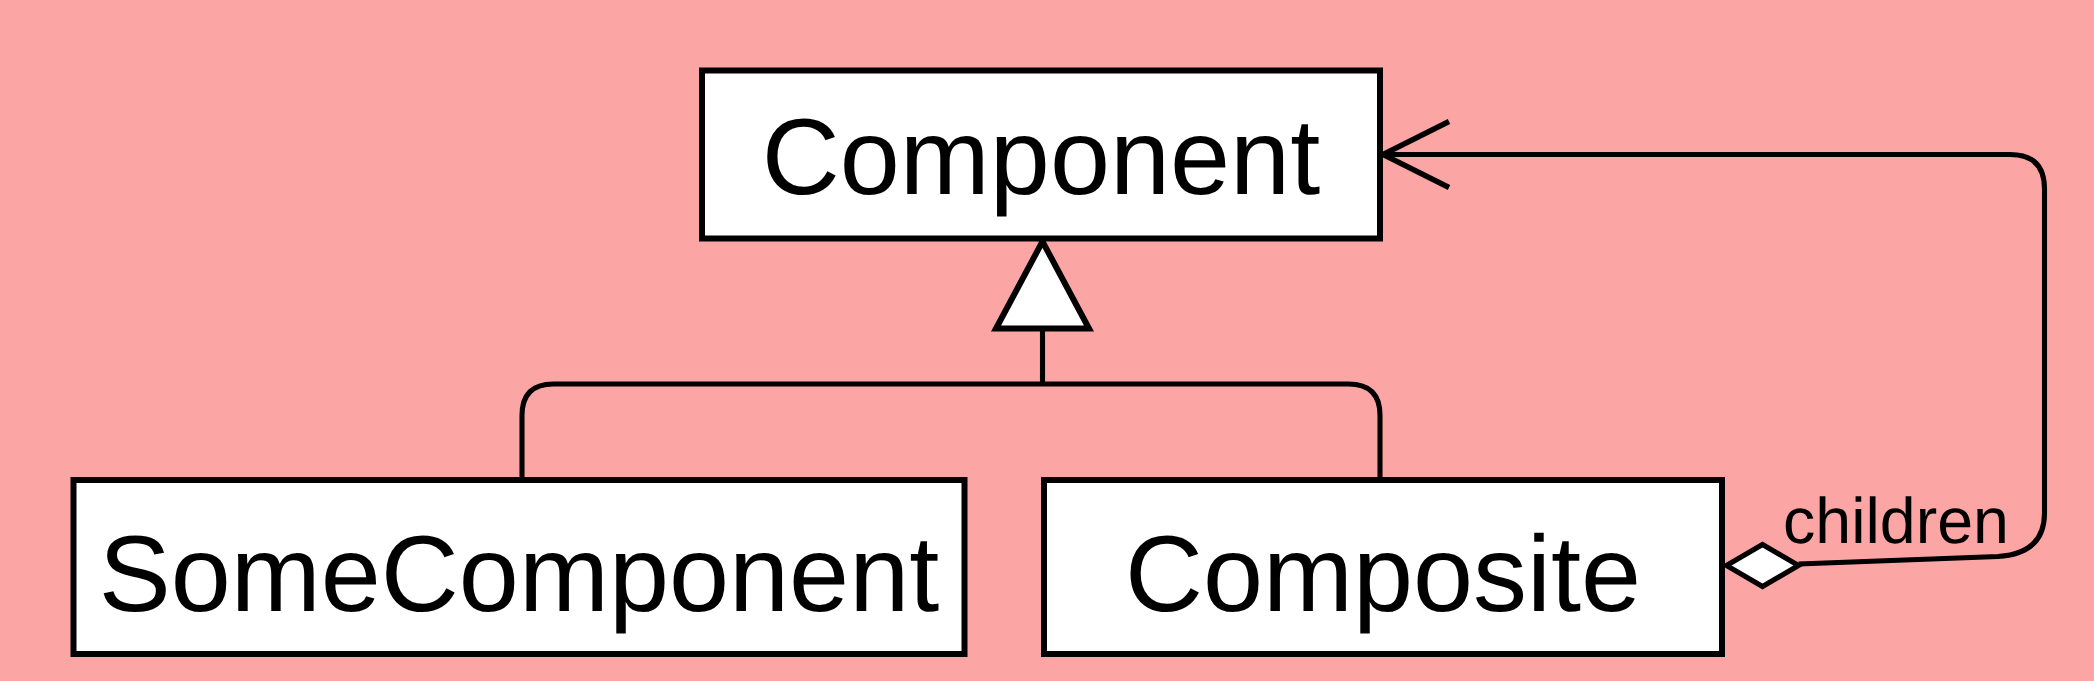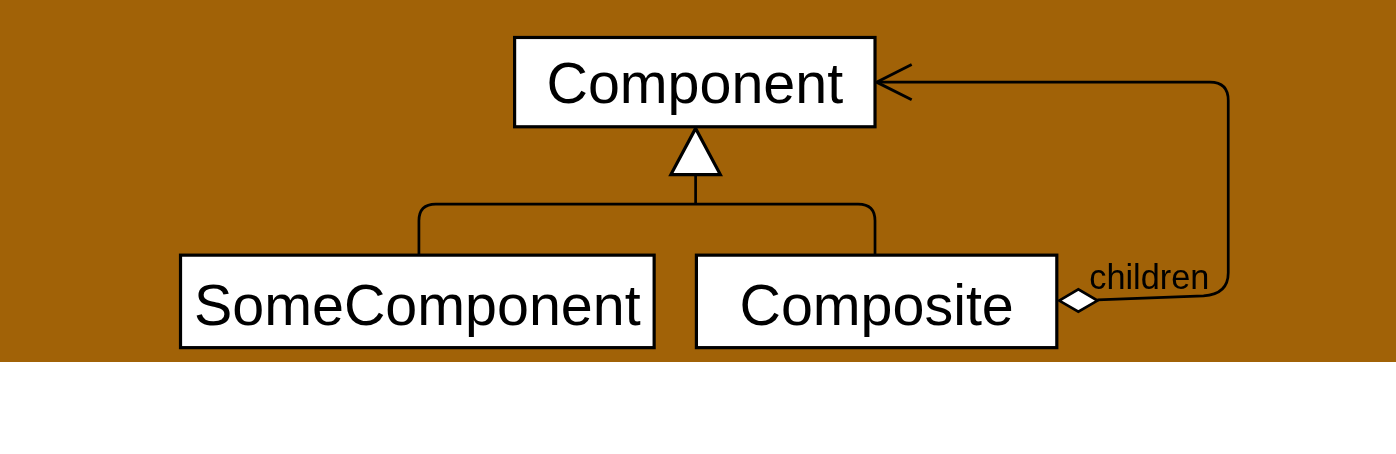--- a/index.html
+++ b/index.html
@@ -3,22 +3,22 @@
 <meta charset="utf-8">
 <style>
   html, body {
     margin: 0;
     padding: 0;
     background: #ffffff;
   }
   .canvas {
     position: relative;
     width: 1396px;
-    height: 362px;
-    background: #a16207;
+    height: 454px;
+    background: #fca5a5;
     overflow: hidden;
     font-family: "Liberation Sans", sans-serif;
   }
   .canvas svg {
     position: absolute;
     left: 0;
     top: 0;
     width: 100%;
     height: 100%;
   }

